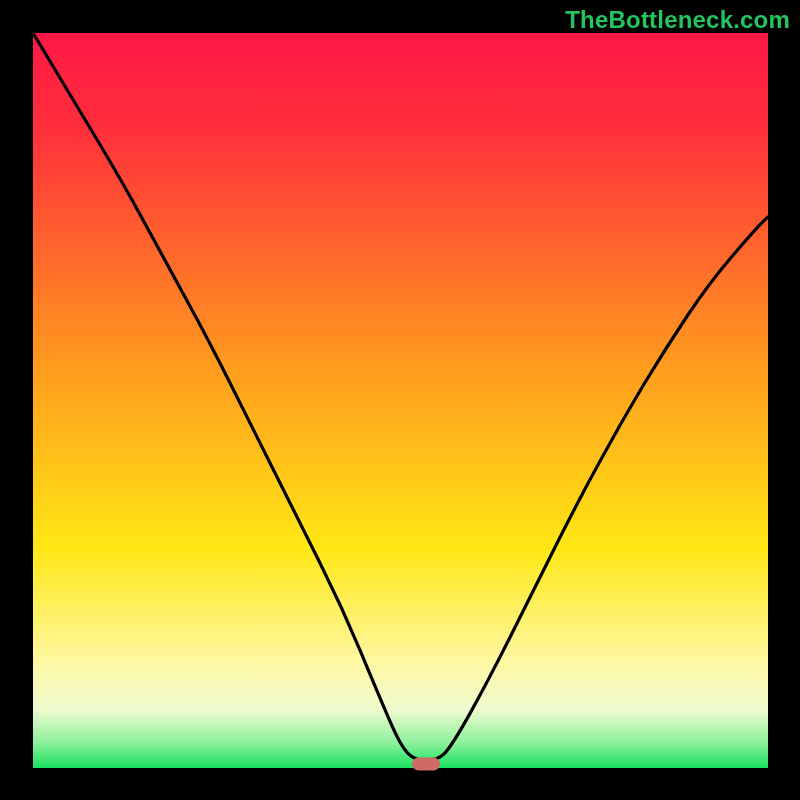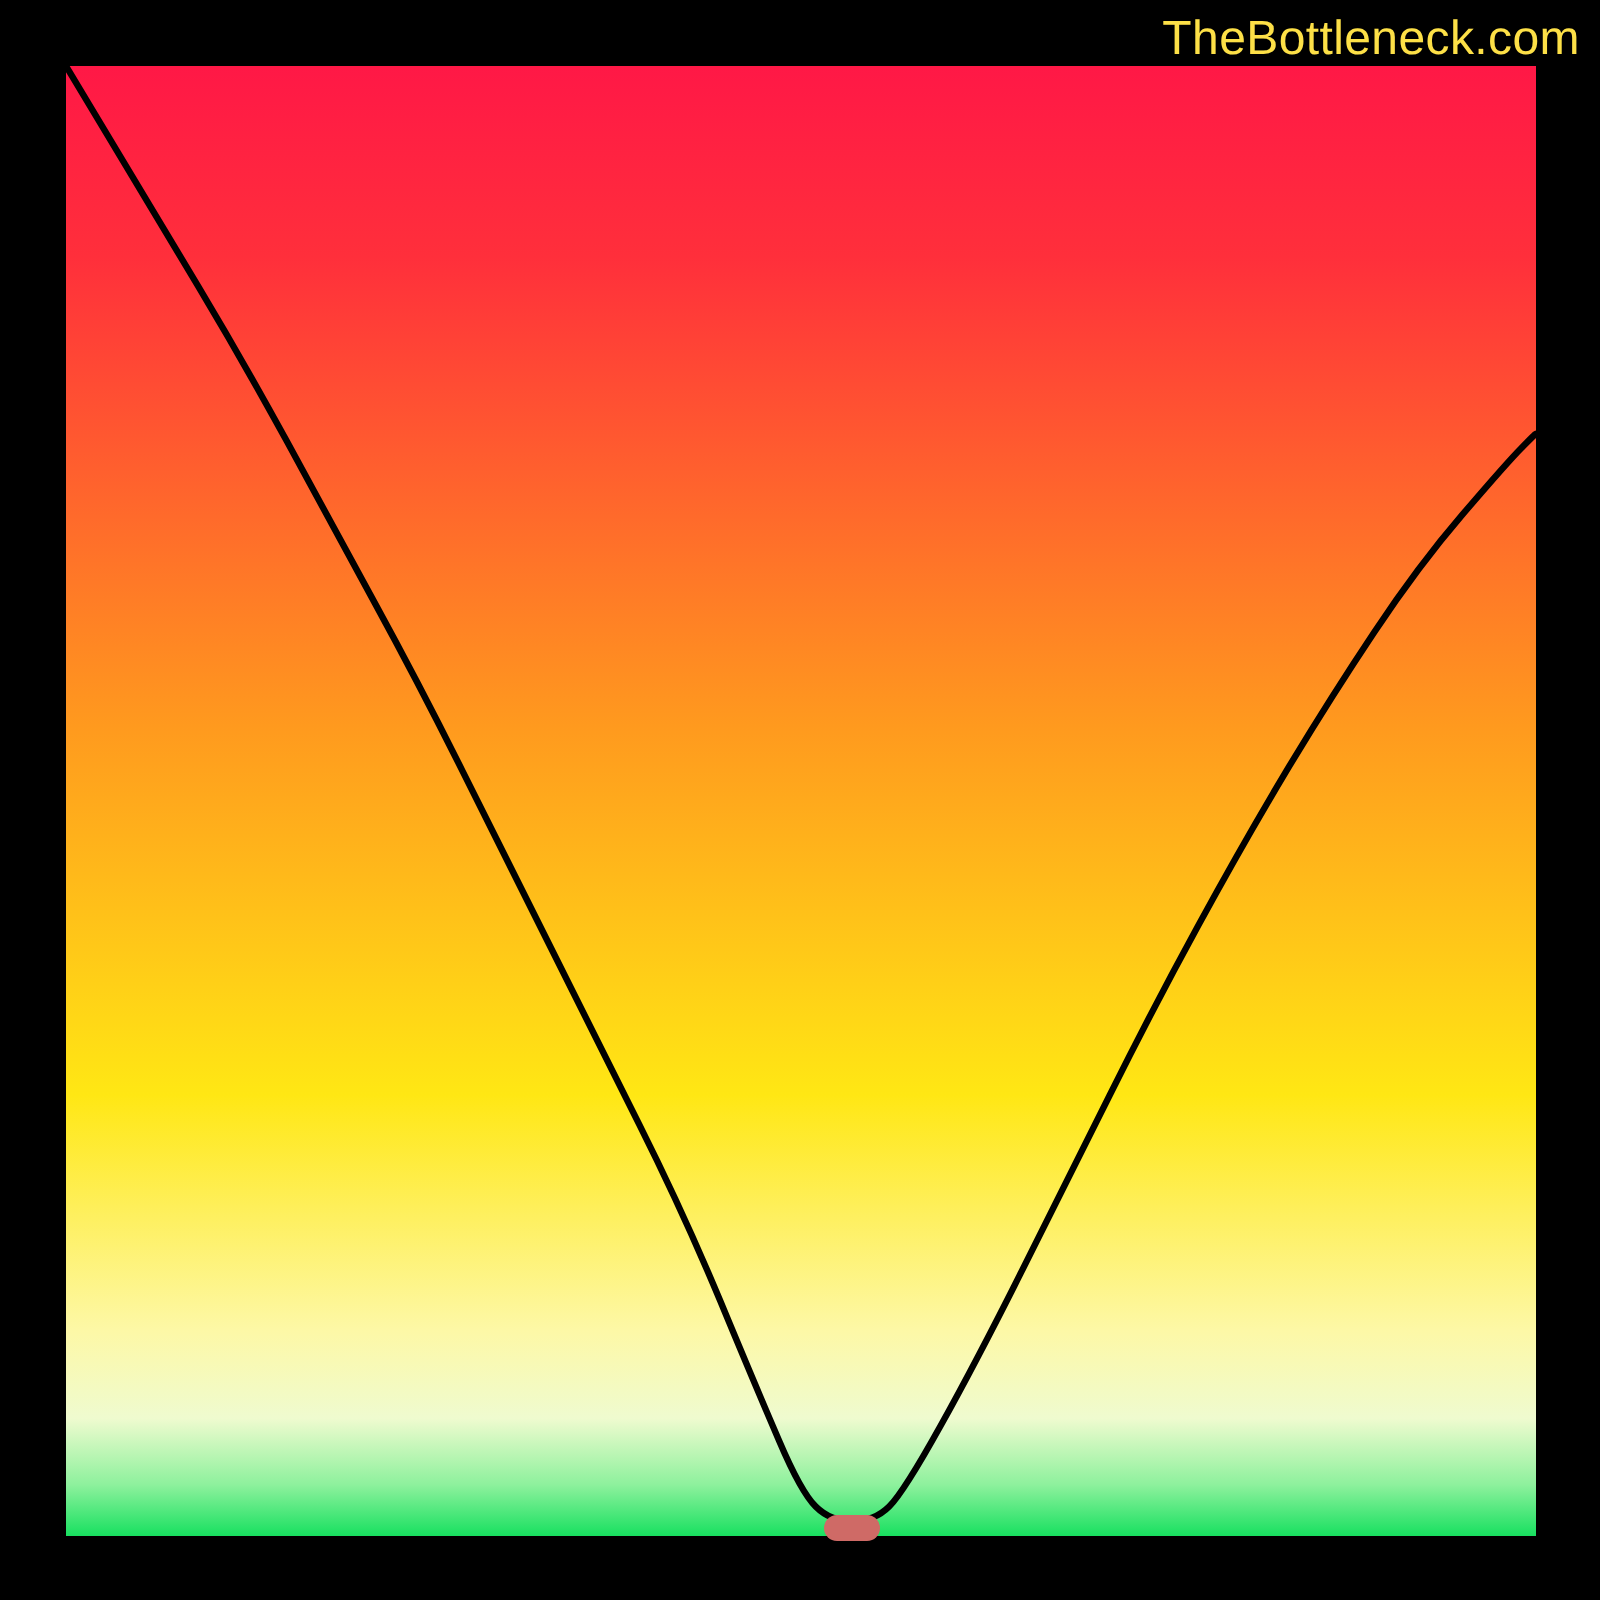--- a/index.html
+++ b/index.html
@@ -33,23 +33,23 @@
       var(--c-pale) 86%,
       var(--c-cream) 92%,
       var(--c-ltgreen) 96.5%,
       var(--c-green) 100%
     );
   }
   .watermark {
     position: absolute;
     top: 6px;
     right: 10px;
-    color: #fde047;
+    color: #22c55e;
     font-size: 24px;
-    font-weight: 400;
+    font-weight: 700;
     letter-spacing: 0.2px;
     user-select: none;
   }
   svg.curve {
     position: absolute;
     left: 0;
     top: 0;
     width: 735px;
     height: 735px;
   }

